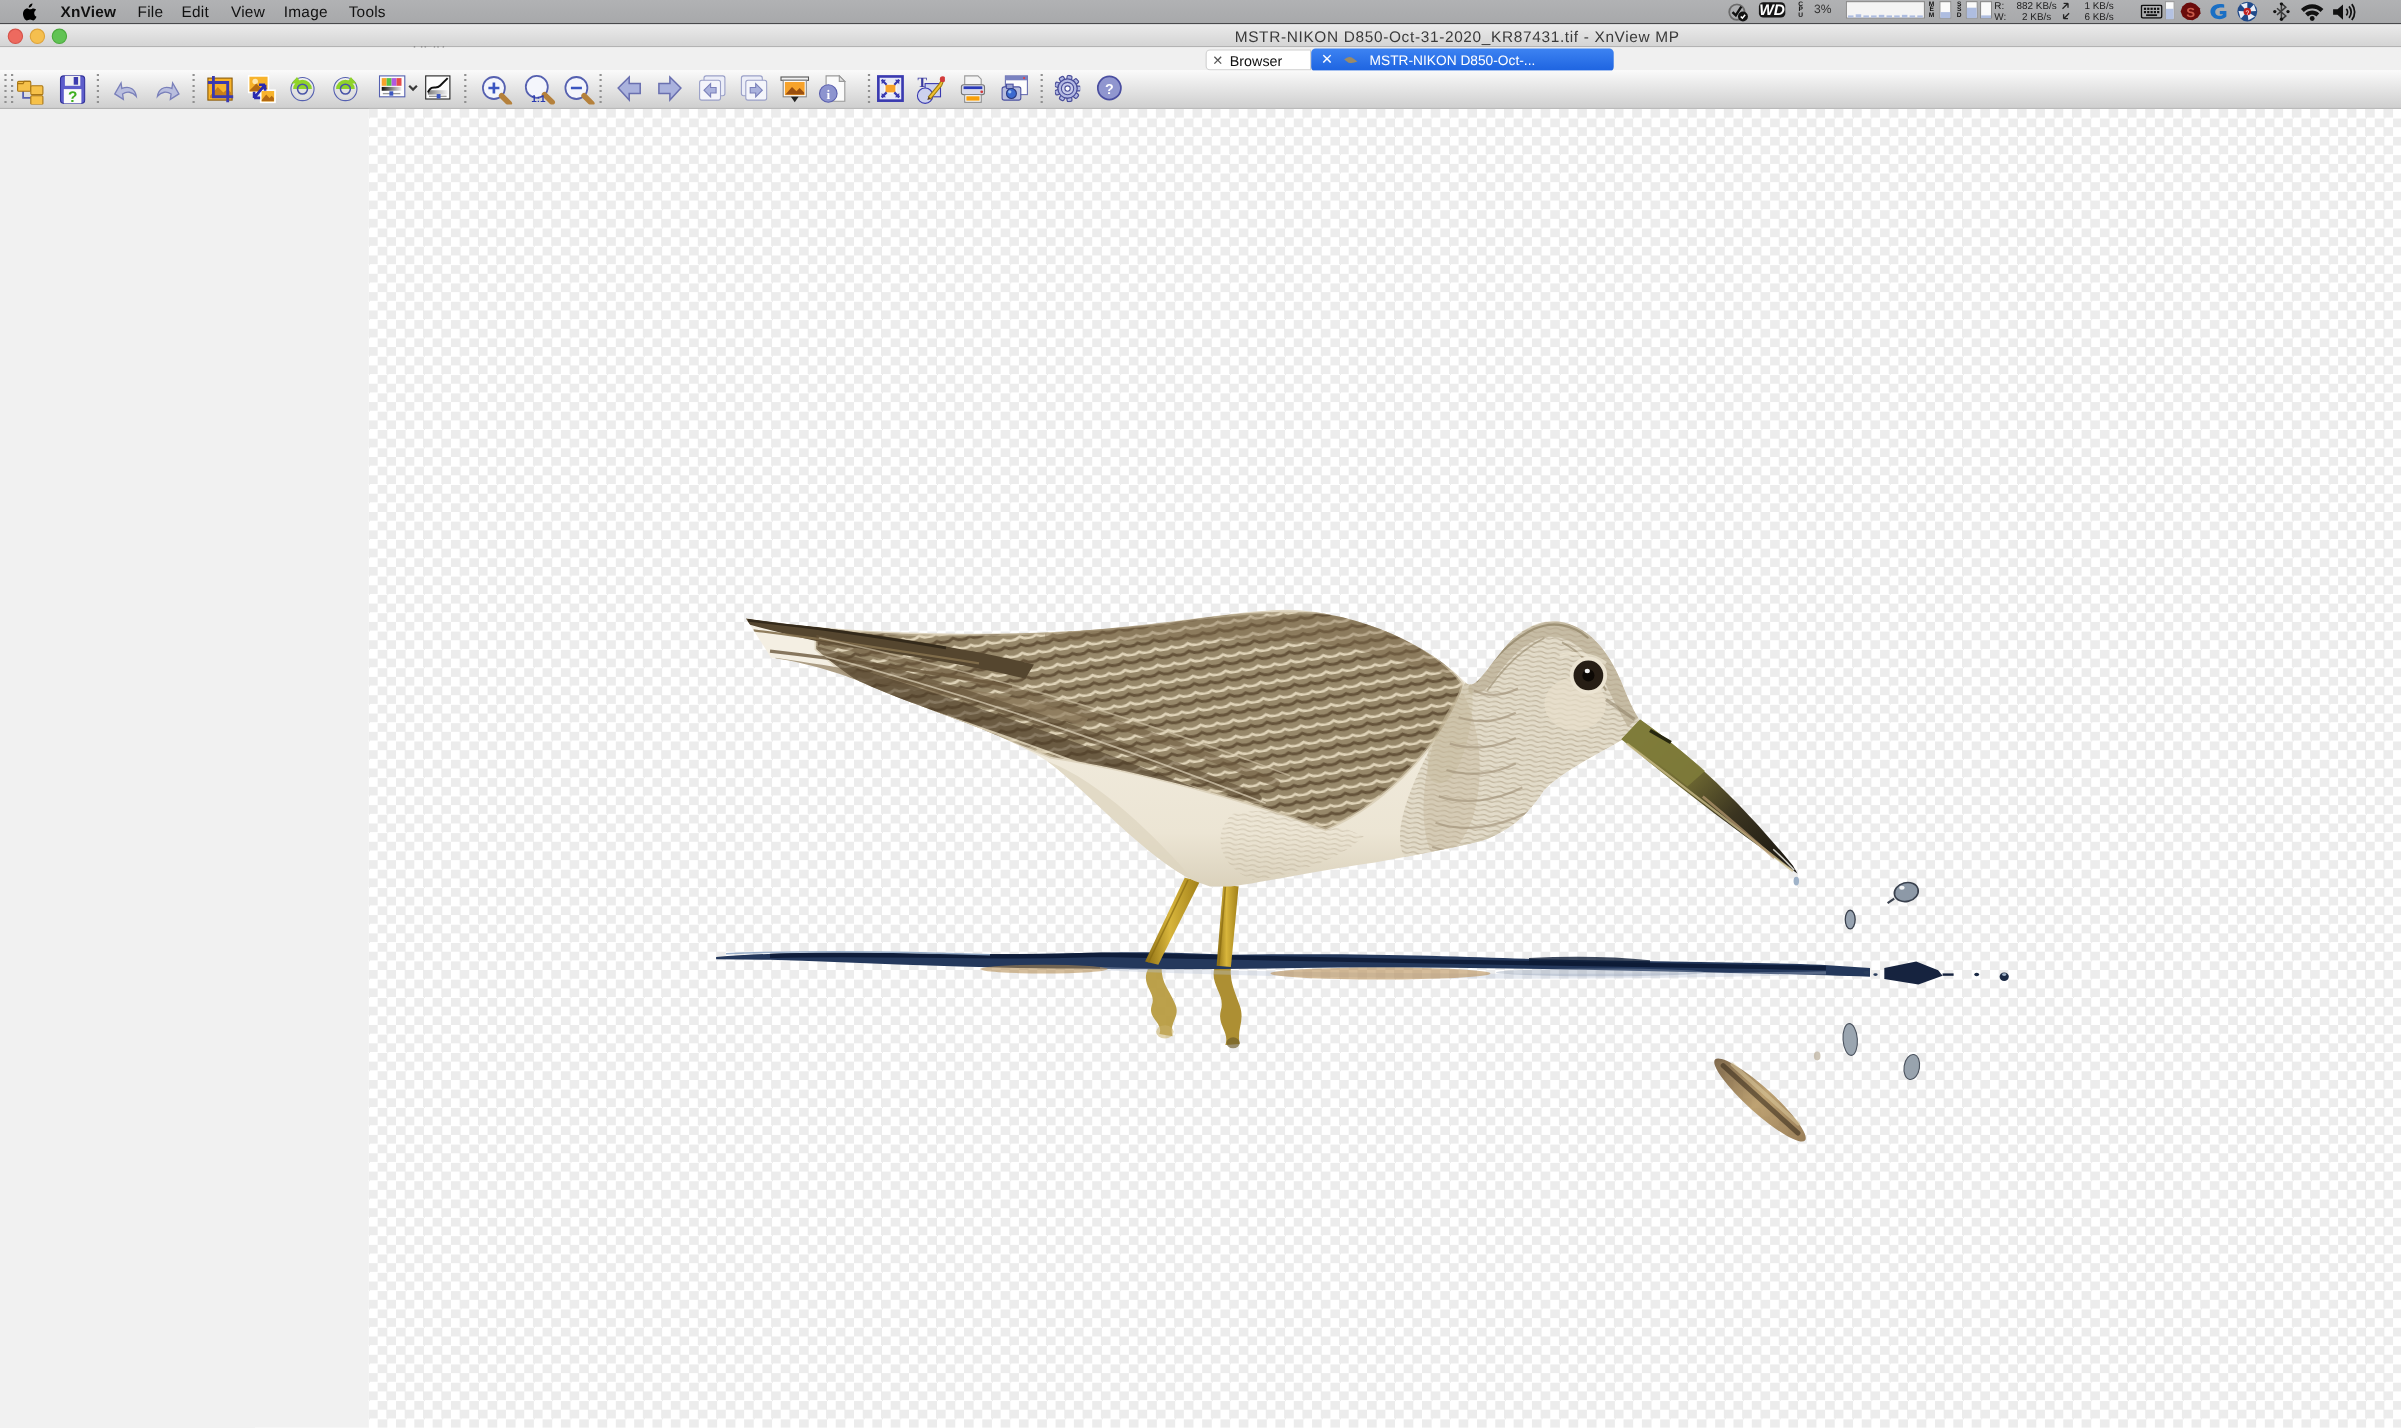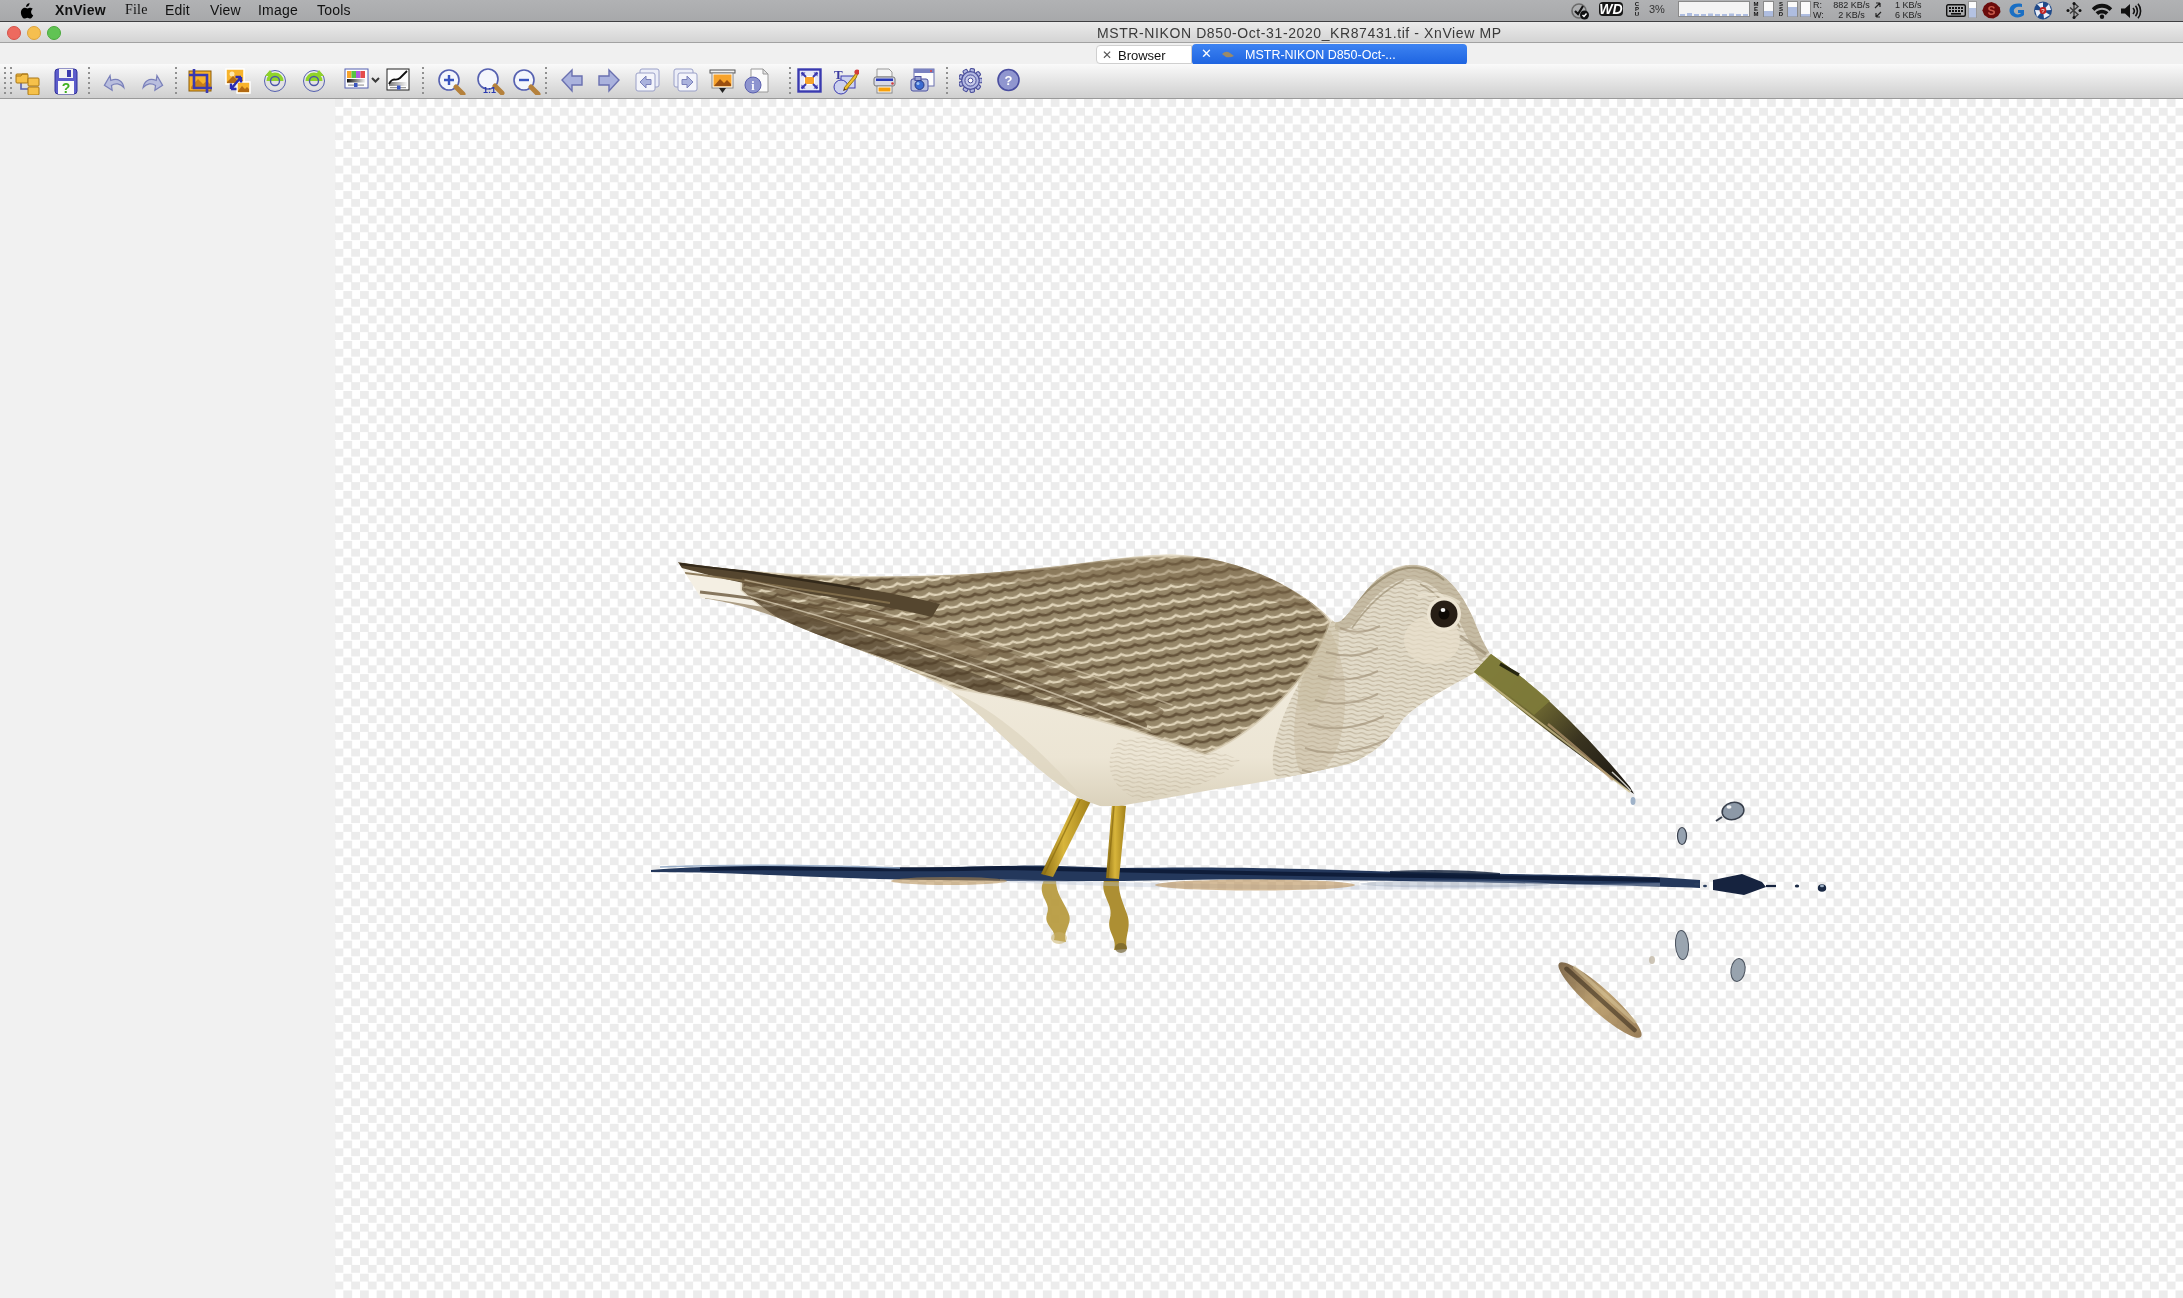--- a/index.html
+++ b/index.html
@@ -5,21 +5,21 @@
 html,body{margin:0;padding:0;background:#fff;}
 body{width:2183px;height:1298px;overflow:hidden;position:relative;font-family:"Liberation Sans",sans-serif;}
 .abs{position:absolute;}
 
 #menubar{left:0;top:0;width:2183px;height:31px;background:linear-gradient(#b1b2b4,#a3a4a6);}
 #menubar .mi{position:absolute;top:2px;font-size:14px;color:#111;letter-spacing:.2px;}
 #winshadow{left:0;top:21px;width:2183px;height:1px;background:#3f3f42;}
 
 #titlebar{left:0;top:22px;width:2183px;height:20px;background:linear-gradient(#ebebeb,#d4d4d4);border-bottom:1px solid #a2a2a2;}
 .tl{position:absolute;top:4px;width:12px;height:12px;border-radius:50%;}
-#title{position:absolute;top:3px;left:1097px;width:430px;text-align:left;font-size:14px;letter-spacing:.6px;color:#3a3a3a;white-space:nowrap;}
+#title{position:absolute;top:3px;left:1097px;width:430px;text-align:right;font-size:14px;letter-spacing:.6px;color:#3a3a3a;white-space:nowrap;}
 
 #tabbar{left:0;top:43px;width:2183px;height:21px;background:#f0f0f0;}
 #tab1{position:absolute;left:1096px;top:2px;width:96px;height:19px;background:#fff;border:1px solid #cfcfcf;border-radius:4px 0 0 4px;box-sizing:border-box;}
 #tab1 .x{position:absolute;left:5px;top:2px;font-size:12px;color:#555;}
 #tab1 .t{position:absolute;left:21px;top:2px;font-size:13px;color:#111;}
 #tab2{position:absolute;left:1192px;top:1px;width:275px;height:21px;background:linear-gradient(#3d83f2,#1d63e0);border-radius:4px;}
 #tab2 .x{position:absolute;left:9px;top:2px;font-size:13px;color:#fff;}
 #tab2 .t{position:absolute;left:53px;top:3.5px;font-size:12.5px;color:#fff;white-space:nowrap;}
 
 #toolbar{left:0;top:64px;width:2183px;height:35px;background:linear-gradient(#fafafa,#cfcfcf);border-bottom:1px solid #9a9a9a;box-sizing:border-box;}
@@ -33,21 +33,21 @@
 .st{position:absolute;font-size:11px;color:#1a1a1a;}
 .stv{position:absolute;font-size:6px;line-height:5px;color:#111;font-weight:bold;text-align:center;width:8px;}
 </style>
 </head>
 <body>
 <div class="abs" id="menubar">
   <svg style="position:absolute;left:20px;top:3px" width="14" height="16" viewBox="0 0 14 16">
       <path fill="#000" d="M9.5 0c.1 1-.3 2-.9 2.7C8 3.4 7 4 6.1 3.9 6 2.9 6.5 1.9 7.1 1.3 7.7.6 8.8.1 9.5 0zM12.4 5.4c-1.2-.7-2.4-.8-3.5-.3-.5.2-1 .4-1.4.4-.5 0-1-.2-1.5-.4-.9-.4-1.9-.4-2.8.1C1.7 6.1.9 7.6.9 9.5c0 2.8 1.9 6.1 3.4 6.1.6 0 1-.2 1.5-.4.5-.2 1-.4 1.6-.4.6 0 1 .2 1.5.4.4.2.9.4 1.4.4 1.1 0 2.3-1.8 2.9-3.3-1.3-.6-2.1-1.9-2.1-3.3 0-1.3.7-2.5 1.8-3.2-.2-.2-.3-.3-.5-.4z"></path>
     </svg>
   <span class="mi" style="left:55px;font-weight:bold;">XnView</span>
-  <span class="mi" style="left:125px;font-family:Liberation Serif, serif;">File</span>
+  <span class="mi" style="left:125px;">File</span>
   <span class="mi" style="left:165px;">Edit</span>
   <span class="mi" style="left:210px;">View</span>
   <span class="mi" style="left:258px;">Image</span>
   <span class="mi" style="left:317px;">Tools</span>
   <span class="mi" style="left:375px;margin-top:30px;">Help</span>
   <svg style="position:absolute;left:1570px;top:3px" width="22" height="17" viewBox="0 0 22 17">
     <circle cx="9" cy="8" r="7" fill="none" stroke="#6b6b6b" stroke-width="1.6"></circle>
     <path d="M5 8 L8 11 L13 3" stroke="#111" stroke-width="2.2" fill="none"></path>
     <circle cx="14.5" cy="12" r="4.5" fill="#111"></circle>
       <path d="M12.5 12 L14 13.5 L16.5 10.5" stroke="#fff" stroke-width="1.4" fill="none"></path>

